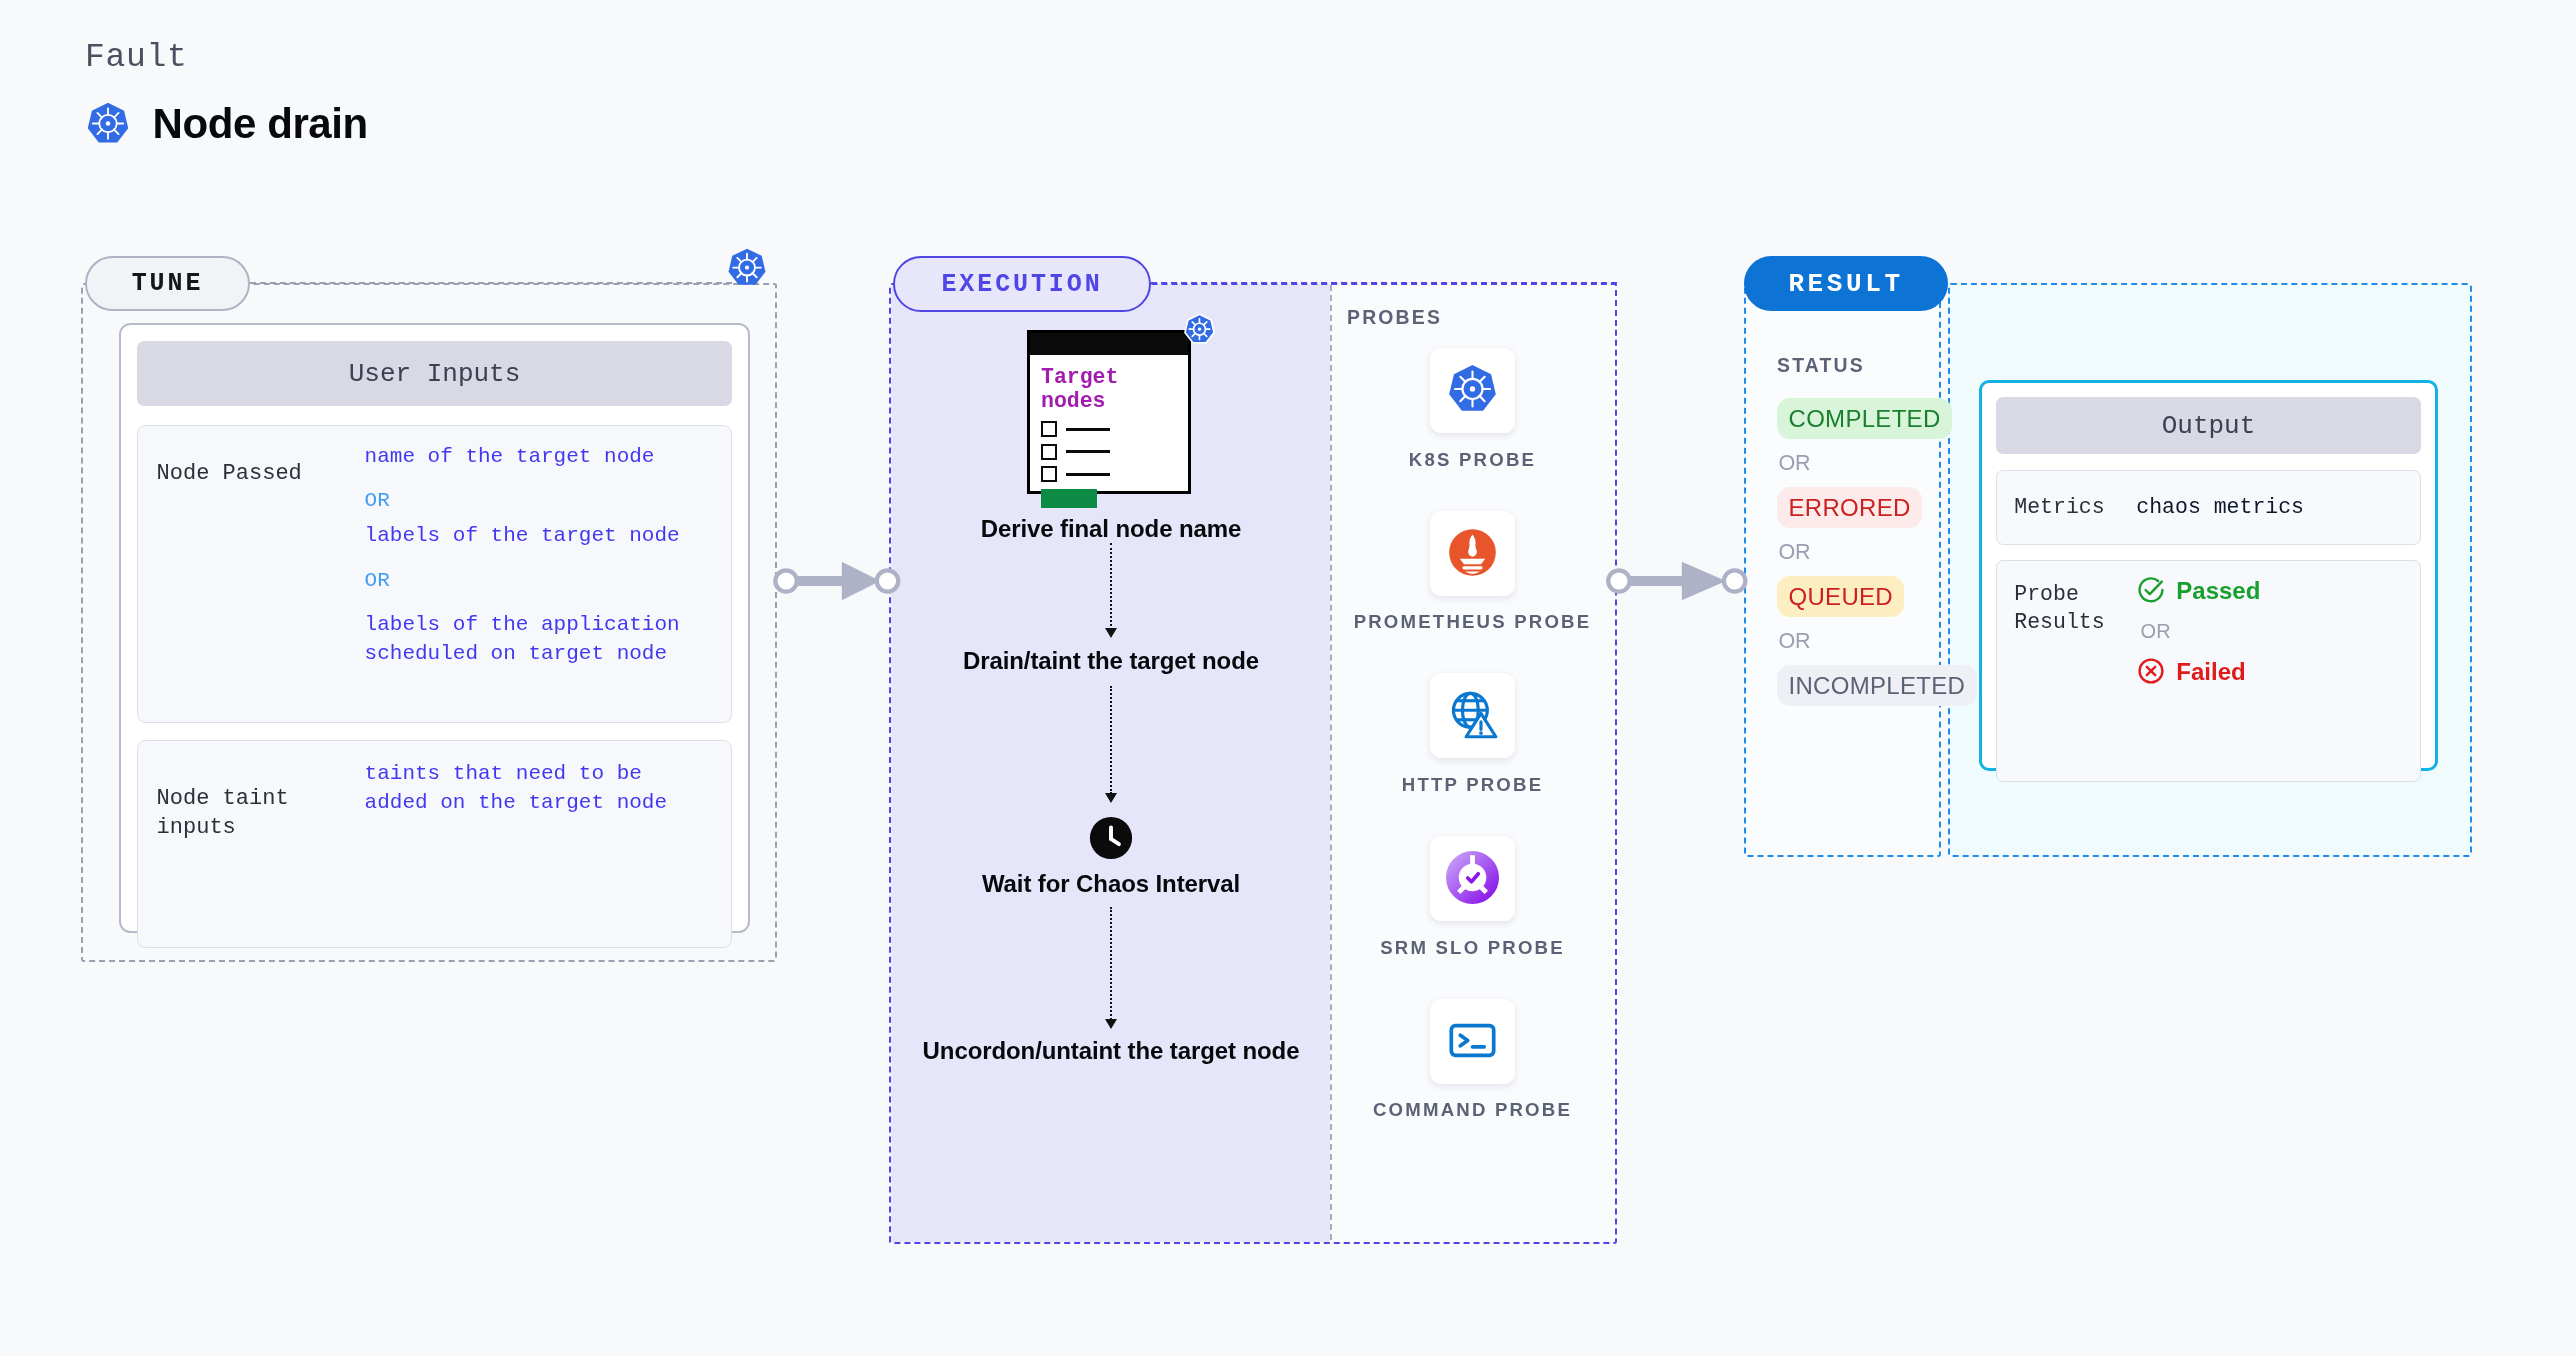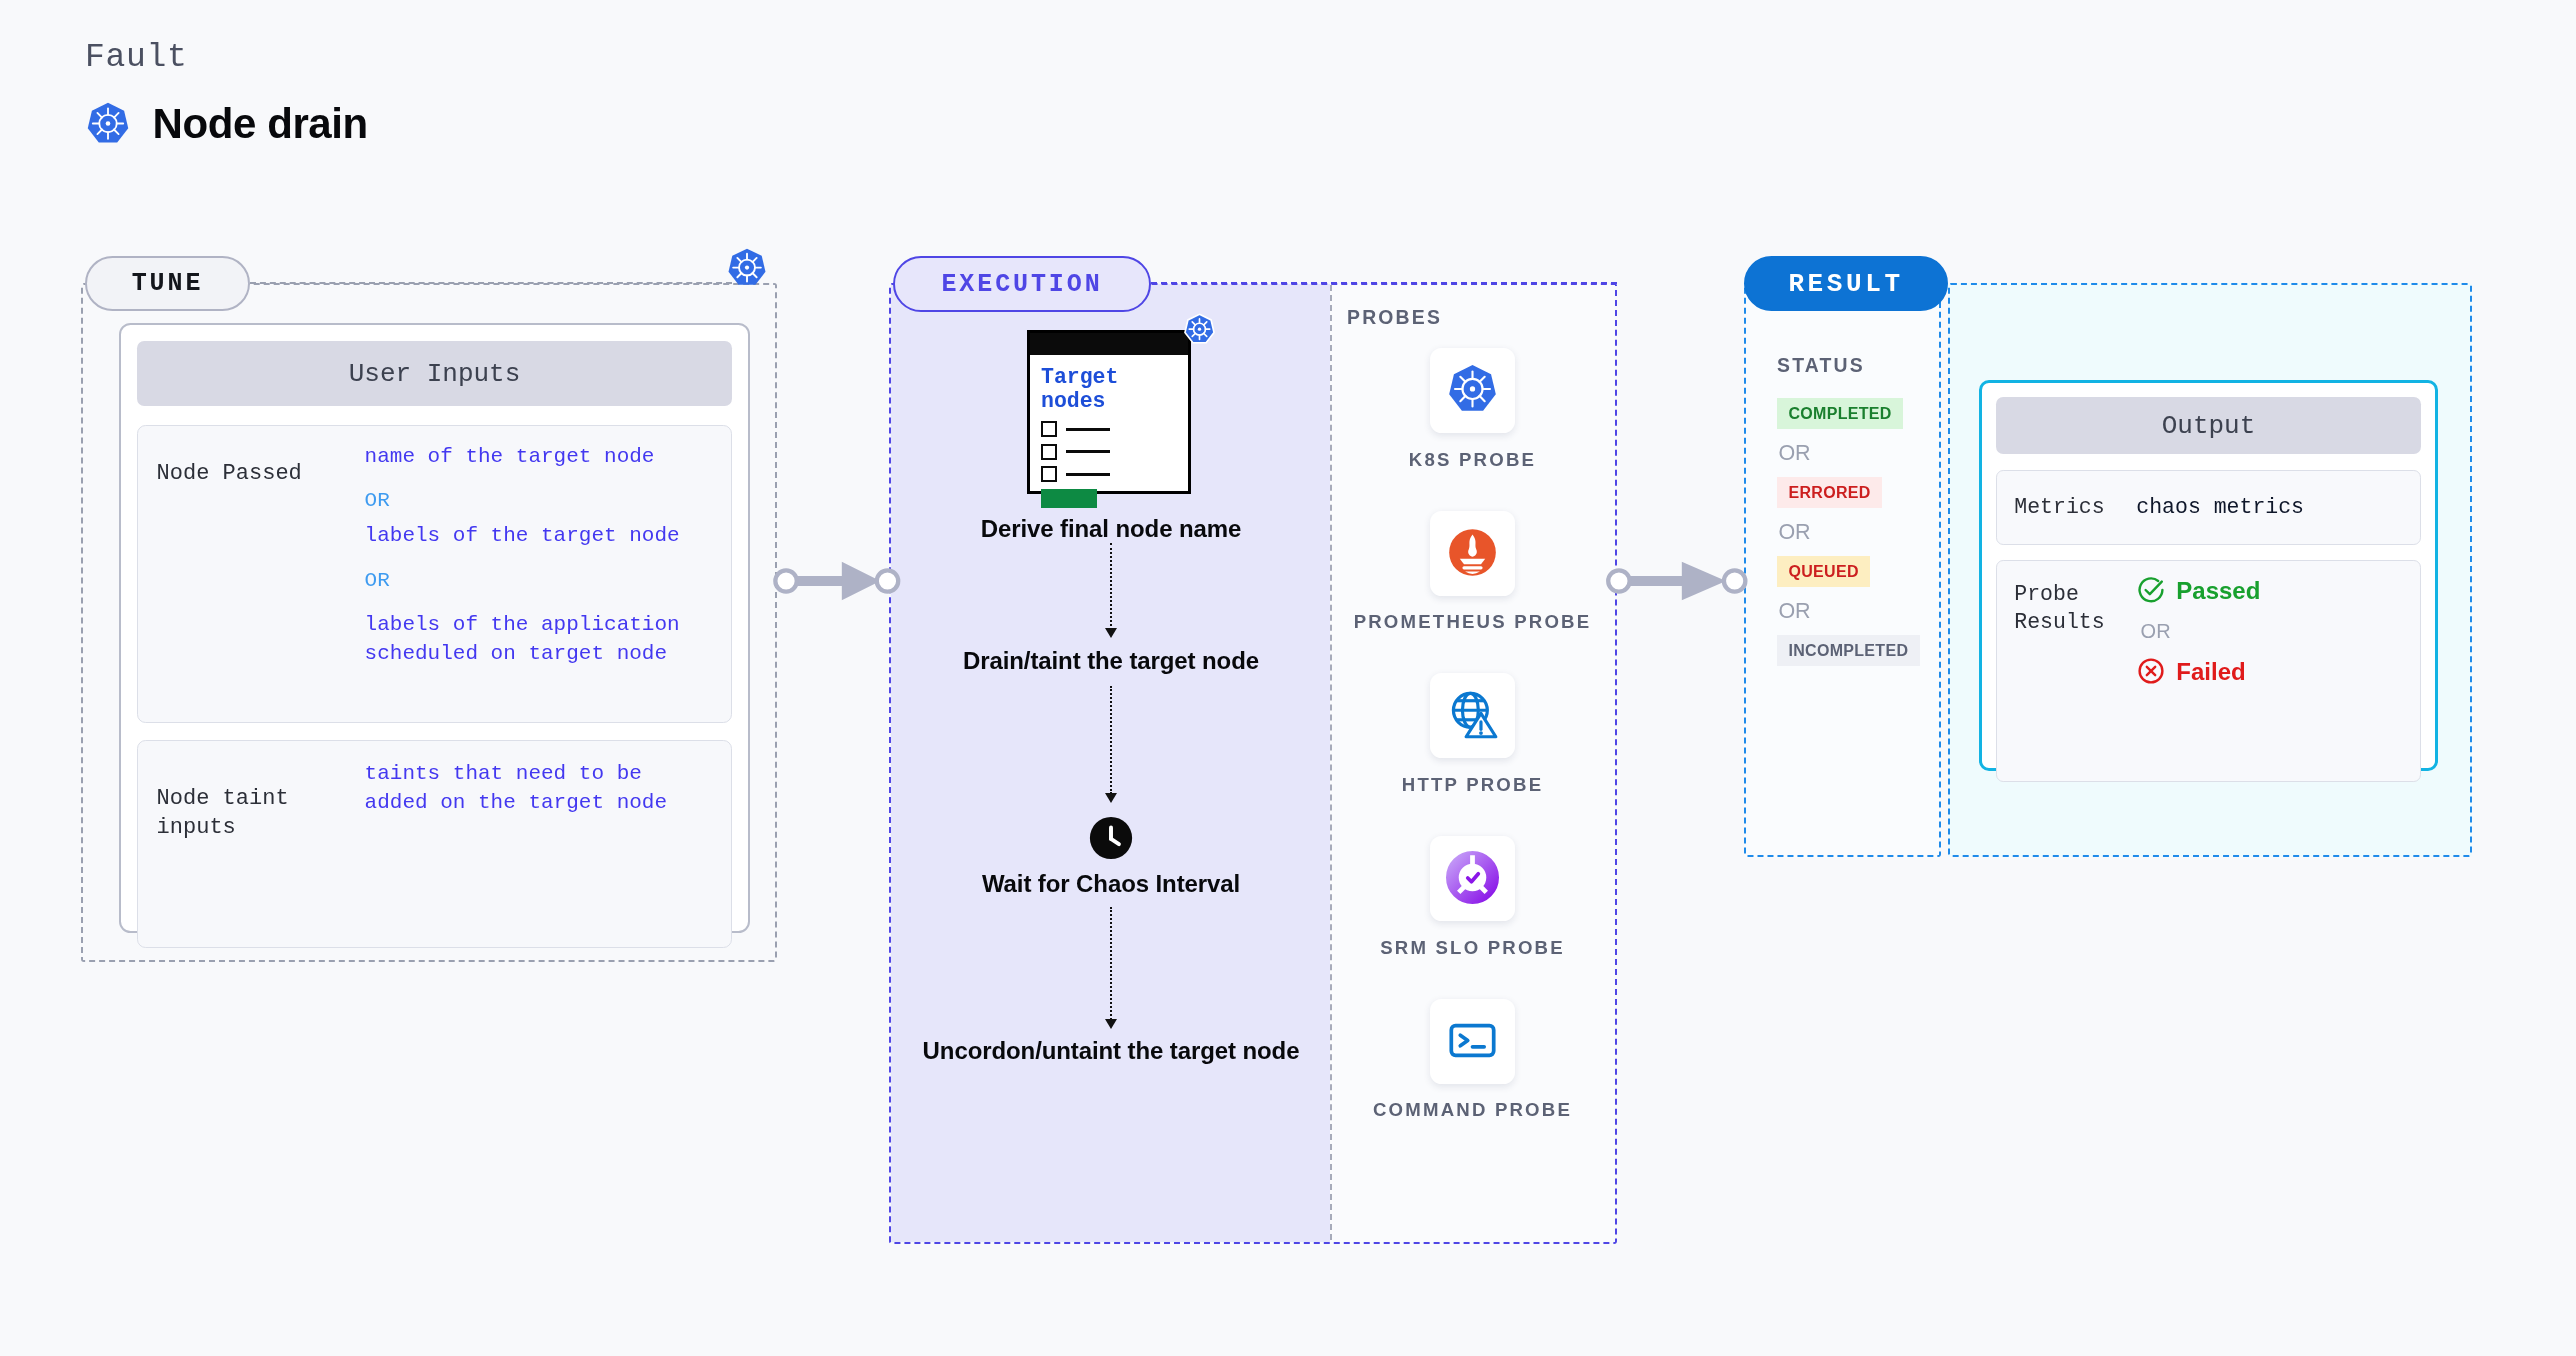--- a/index.html
+++ b/index.html
@@ -125,21 +125,21 @@
   }
   .node-card-wrap { position: relative; width: 169px; height: 172px; }
   .node-card {
     position: absolute; left: 0; top: 7.2px; width: 164px; height: 164px;
     background: #ffffff; border: 3.6px solid #000000;
   }
   .node-card-bar { height: 21.5px; background: #0b0b0b; }
   .node-card-body { padding: 10px 11.5px 0 11.5px; }
   .node-card-title {
     font-family: "Liberation Mono", monospace;
-    font-size: 21.5px; font-weight: 700; color: #1d4ed8; line-height: 1.12;
+    font-size: 21.5px; font-weight: 700; color: #a21caf; line-height: 1.12;
   }
   .node-rows { margin-top: 8.6px; }
   .node-row { display: flex; align-items: center; gap: 8.6px; margin-bottom: 6.5px; }
   .node-chk { width: 16px; height: 16px; border: 2.2px solid #0b0b0b; background: #fff; }
   .node-line { width: 44px; height: 2.9px; background: #0b0b0b; }
   .node-green { width: 56px; height: 18.6px; background: #0d8a43; margin-top: 4.3px; }
   .node-card-k8s { position: absolute; right: -20px; top: -10px; }
 
   .step-label {
     font-size: 24px; font-weight: 700; color: #08090c;
@@ -186,22 +186,22 @@
   .status-label {
     position: absolute; left: 1777px; top: 354px;
     font-size: 19.4px; font-weight: 700; color: #5c6275; letter-spacing: 2.2px;
   }
   .status-col {
     position: absolute; left: 1777px; top: 398px; width: 154px;
     display: flex; flex-direction: column; align-items: flex-start;
   }
   .status-badge {
     display: inline-flex; align-items: center; justify-content: center;
-    border-radius: 0; padding: 6.5px 11.5px;
-    font-size: 16px; font-weight: 700; letter-spacing: 0.3px;
+    border-radius: 13px; padding: 6.5px 11.5px;
+    font-size: 24px; font-weight: 400; letter-spacing: 0.3px;
   }
   .sb-completed { background: #d8f5da; color: #1a7f2e; }
   .sb-errored   { background: #fdeaea; color: #cc1f1f; }
   .sb-queued    { background: #fdeec1; color: #cc1f1f; }
   .sb-incompleted { background: #eef0f5; color: #5c6275; }
   .status-or {
     font-size: 21.5px; color: #9aa0b0; font-weight: 400;
     margin: 11.5px 0 11.5px 1.4px;
     font-family: "Liberation Sans", sans-serif;
   }

